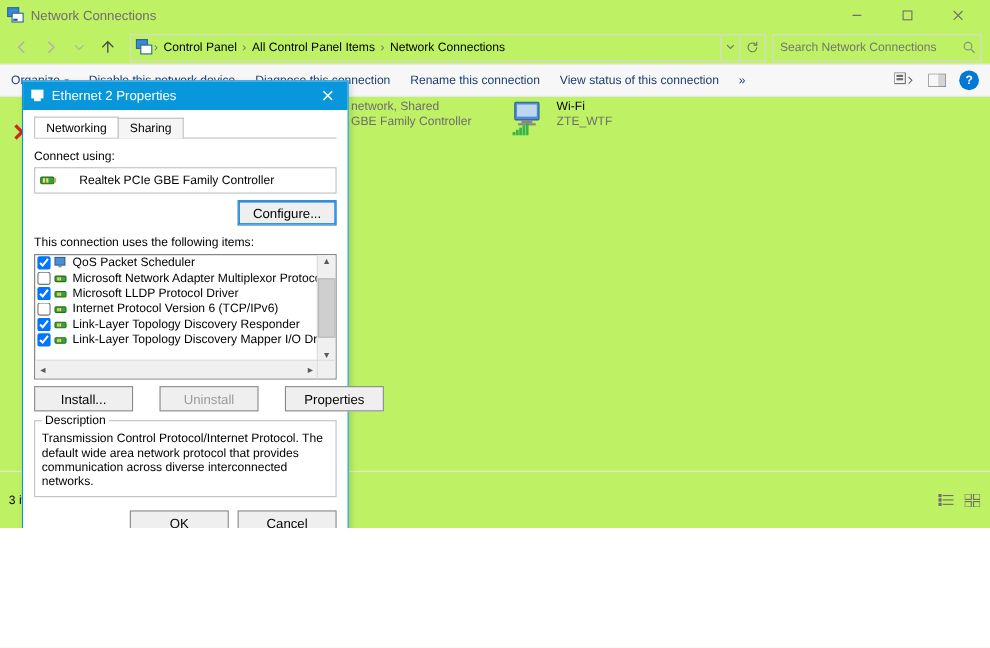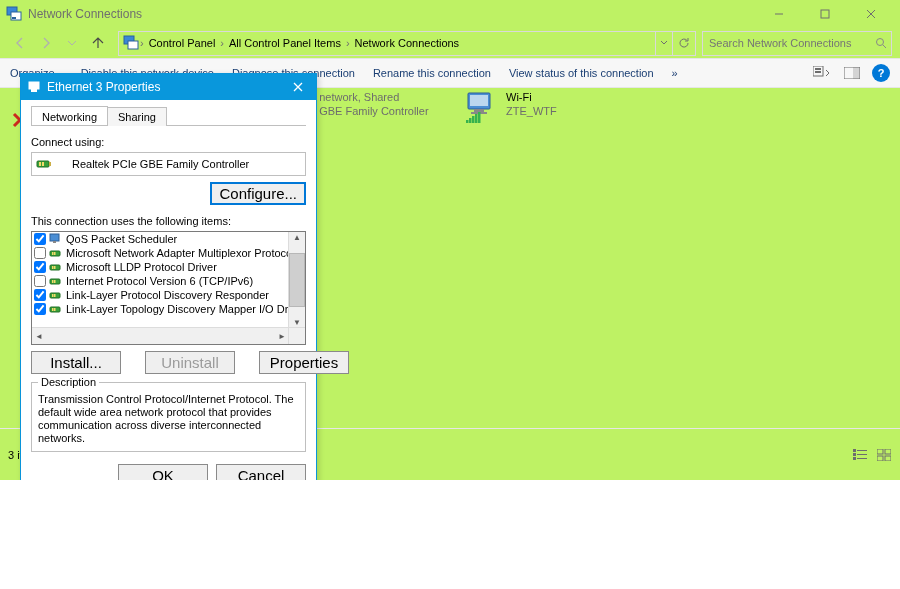--- a/index.html
+++ b/index.html
@@ -55,21 +55,21 @@
 
   
   .tabs{display:flex;border-bottom:1px solid #bfbfbf;margin-top:2px}
   .tab{padding:3px 10px 2px;border:1px solid #bfbfbf;border-bottom:none;margin-right:-1px;font-size:11px;background:#f5f5f5;position:relative;top:1px}
   .tab.active{background:#fff;top:0;padding-top:4px}
 
   .label{margin:10px 0 4px}
   .adapter-box{border:1px solid #bfbfbf;height:22px;display:flex;align-items:center;padding:0 4px;gap:20px}
 
   .cfg-row{display:flex;justify-content:flex-end;margin:6px 0}
-  .btn{min-width:72px;height:21px;border:1px solid #8a8a8a;background:#efefef;font-size:15px;display:inline-flex;align-items:center;justify-content:center;padding:0 8px}
+  .btn{min-width:72px;height:21px;border:1px solid #8a8a8a;background:#efefef;font-size:12px;display:inline-flex;align-items:center;justify-content:center;padding:0 8px}
   .btn.blue{border:1px solid #0078d7;box-shadow:0 0 0 1px #0078d7 inset}
   .btn.disabled{color:#9b9b9b}
 
   
   .items-box{border:1px solid #7a7a7a;height:112px;position:relative;background:#fff}
   .items-scroll{position:absolute;right:0;top:0;bottom:16px;width:16px;background:#f0f0f0;border-left:1px solid #dcdcdc;display:flex;flex-direction:column;justify-content:space-between;align-items:center}
   .items-scroll .thumb{width:14px;height:52px;background:#cfcfcf;border:1px solid #b7b7b7}
   .items-scroll .arr{font-size:8px;color:#5a5a5a;padding:1px}
   .items-hscroll{position:absolute;left:0;right:16px;bottom:0;height:16px;background:#f0f0f0;border-top:1px solid #dcdcdc;display:flex;align-items:center;justify-content:space-between}
   .items-hscroll .arr{font-size:8px;color:#5a5a5a;padding:0 3px}
@@ -281,21 +281,21 @@
   </div>
 
   <div class="dialog">
     <div class="dlg-title">
       <span style="margin-right:6px">
         <svg width="14" height="14" viewBox="0 0 14 14">
             <rect x="2" y="2" width="10" height="7" fill="#fff" stroke="#fff"></rect>
             <rect x="4" y="9" width="6" height="3" fill="#fff"></rect>
           </svg>
       </span>
-      <span>Ethernet 3 Properties</span>
+      <span>Ethernet 2 Properties</span>
       <span class="dlg-x">
           <svg width="10" height="10" viewBox="0 0 10 10">
             <path d="M1 1l8 8M9 1l-8 8" stroke="currentColor" stroke-width="1.3"></path>
           </svg>
         </span>
     </div>
     <div class="dlg-body">
       <div class="tabs">
         <div class="tab active">Networking</div>
         <div class="tab">Sharing</div>
@@ -367,21 +367,21 @@
             </div>
             <div class="item">
               <input type="checkbox" checked="" style="">
               <span class="iicon">
                 <svg width="14" height="12" viewBox="0 0 14 12">
                   <rect x="1" y="4" width="10" height="5" fill="#39a03b" stroke="#237024" rx="1"></rect>
                   <rect x="3" y="5" width="1.5" height="3" fill="#f3da6b"></rect>
                   <rect x="5" y="5" width="1.5" height="3" fill="#f3da6b"></rect>
                 </svg>
               </span>
-              <span class="ilabel">Link-Layer Protocol Discovery Responder</span>
+              <span class="ilabel">Link-Layer Topology Discovery Responder</span>
             </div>
             <div class="item">
               <input type="checkbox" checked="" style="">
               <span class="iicon">
                 <svg width="14" height="12" viewBox="0 0 14 12">
                   <rect x="1" y="4" width="10" height="5" fill="#39a03b" stroke="#237024" rx="1"></rect>
                   <rect x="3" y="5" width="1.5" height="3" fill="#f3da6b"></rect>
                   <rect x="5" y="5" width="1.5" height="3" fill="#f3da6b"></rect>
                 </svg>
               </span>

